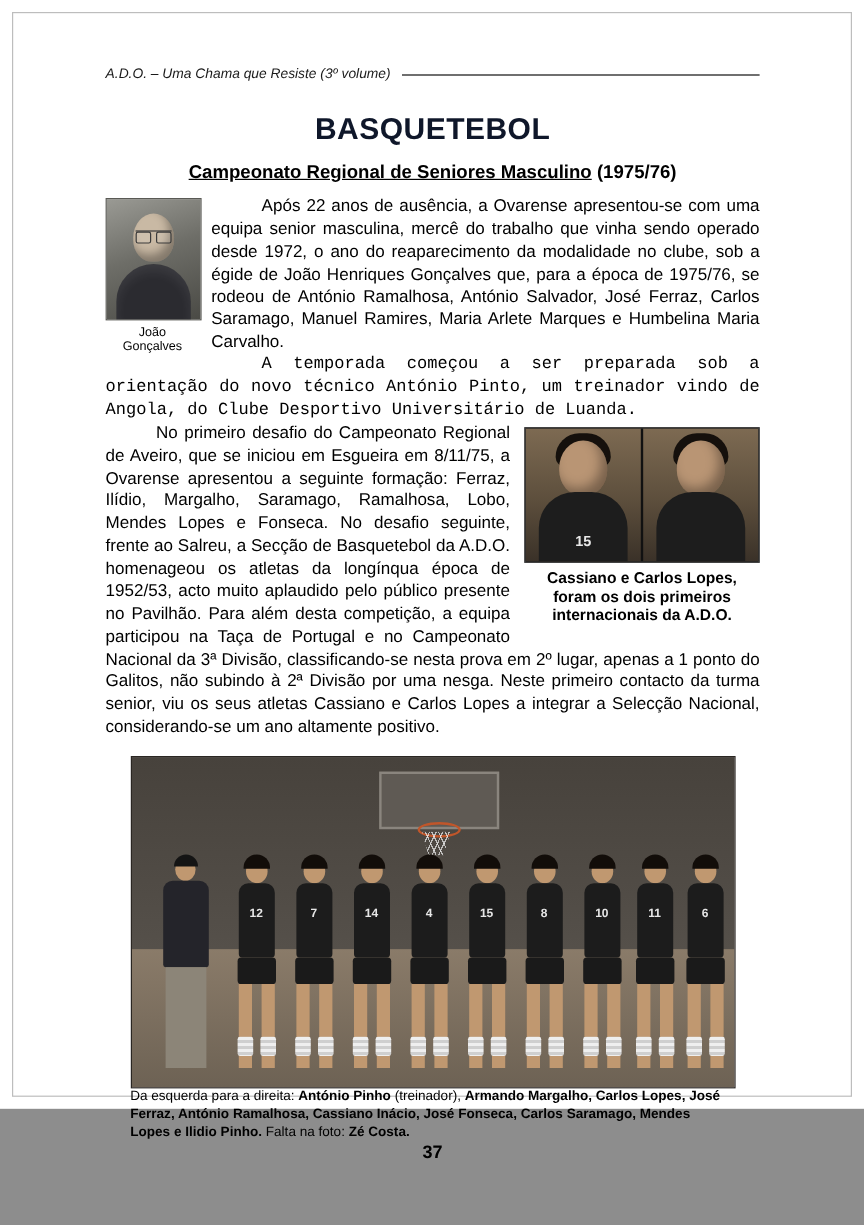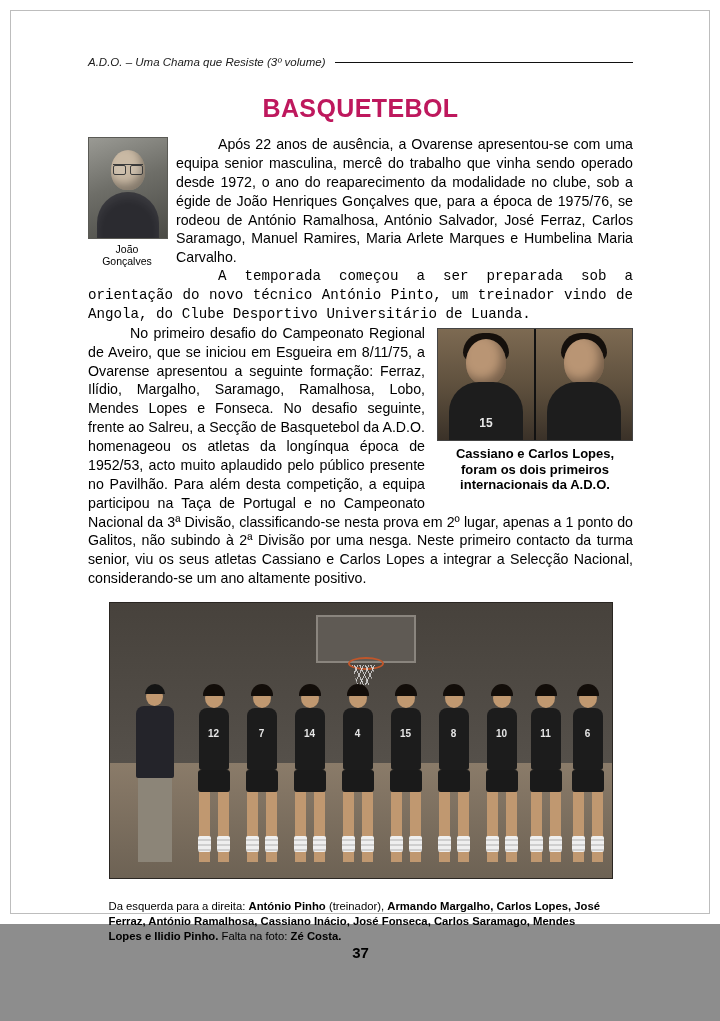--- a/index.html
+++ b/index.html
@@ -55,21 +55,21 @@
     height: 1px;
     background: #111;
   }
 
   
   .doc-title {
     text-align: center;
     font-size: 25px;
     font-weight: bold;
     letter-spacing: .4px;
-    color: #be185d;
+    color: #0f172a;
     margin: 0 0 12px 0;
   }
   .subtitle {
     text-align: center;
     font-size: 15.5px;
     font-weight: bold;
     color: #000;
     margin: 0 0 10px 0;
   }
   .subtitle .u {
@@ -344,21 +344,21 @@
   .team-photo .coach .jacket {
     width: 38px; height: 72px; margin: 0 auto;
     background: #24242a; border-radius: 8px 8px 2px 2px;
   }
   .team-photo .coach .pants {
     width: 34px; height: 84px; margin: 0 auto;
     background: #8c8578;
   }
 
   .team-caption {
-    margin: 20px 0 0 0;
+    margin: 0 0 0 0;
     width: 502px;
     font-size: 11.3px;
     line-height: 1.32;
     color: #000;
   }
   .team-caption b { font-weight: bold; }
 
   .page-number {
     text-align: center;
     font-size: 15px;
@@ -375,20 +375,24 @@
 
   <div class="content">
 
     <div class="runhead">
       <span class="rh-text">A.D.O. – Uma Chama que Resiste (3º volume)</span>
       <span class="rh-rule"></span>
     </div>
 
     <h1 class="doc-title">BASQUETEBOL</h1>
 
+    <div class="subtitle">
+      <span class="u">Campeonato Regional de Seniores Masculino</span>
+      <span class="yr">(1975/76)</span>
+    </div>
 
     <div class="fig-left">
       <div class="portrait">
         <div class="glasses">
             <span class="l"></span>
             <span class="r"></span>
           </div>
         <div class="shirt"></div>
         <div class="tie"></div>
       </div>

